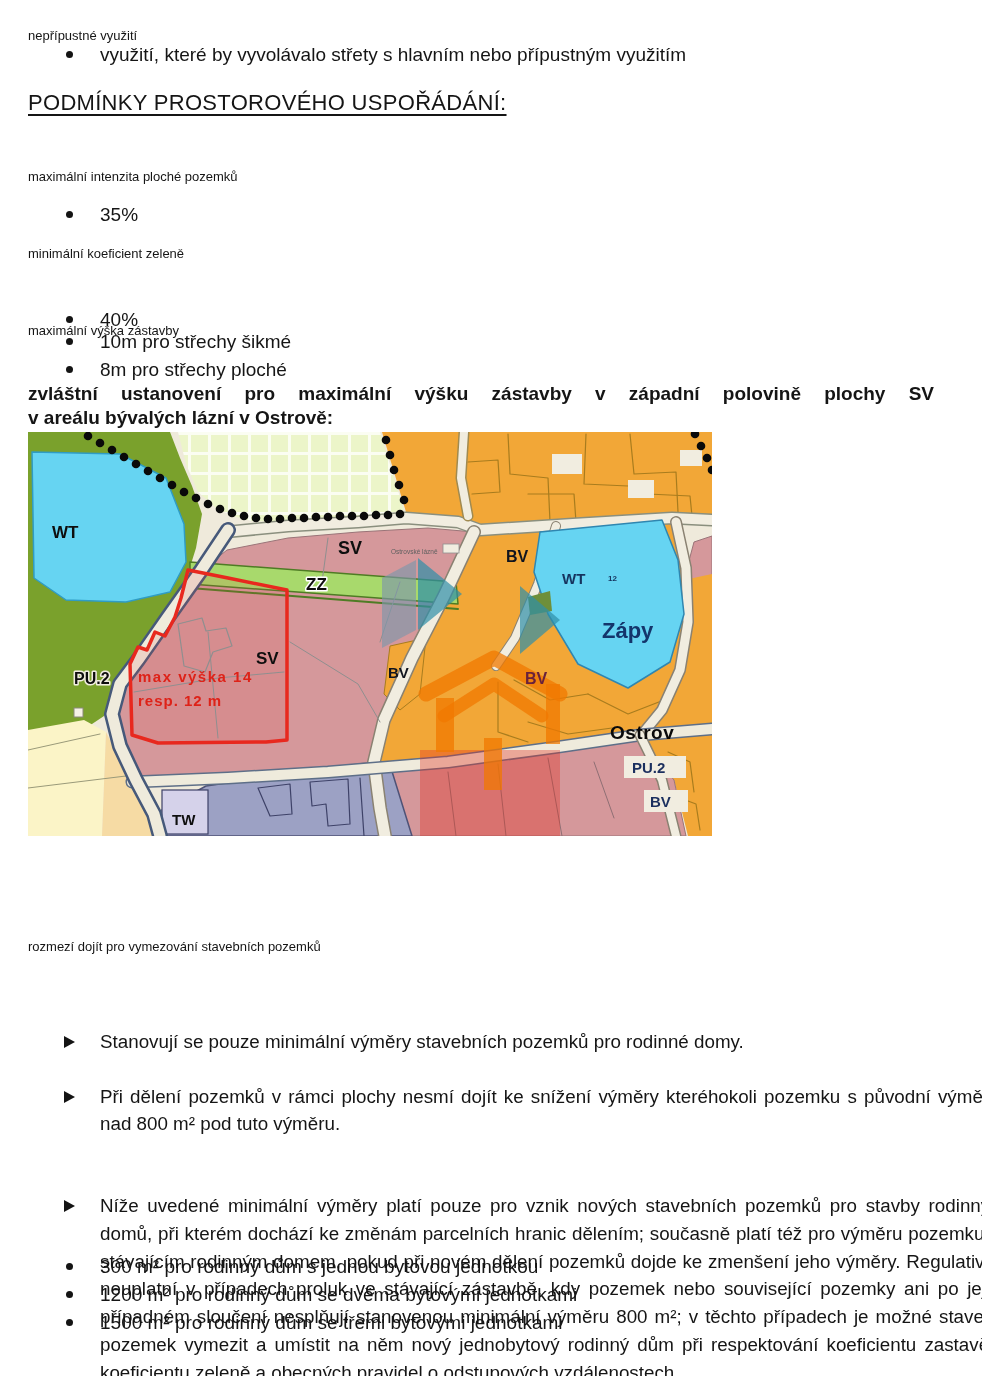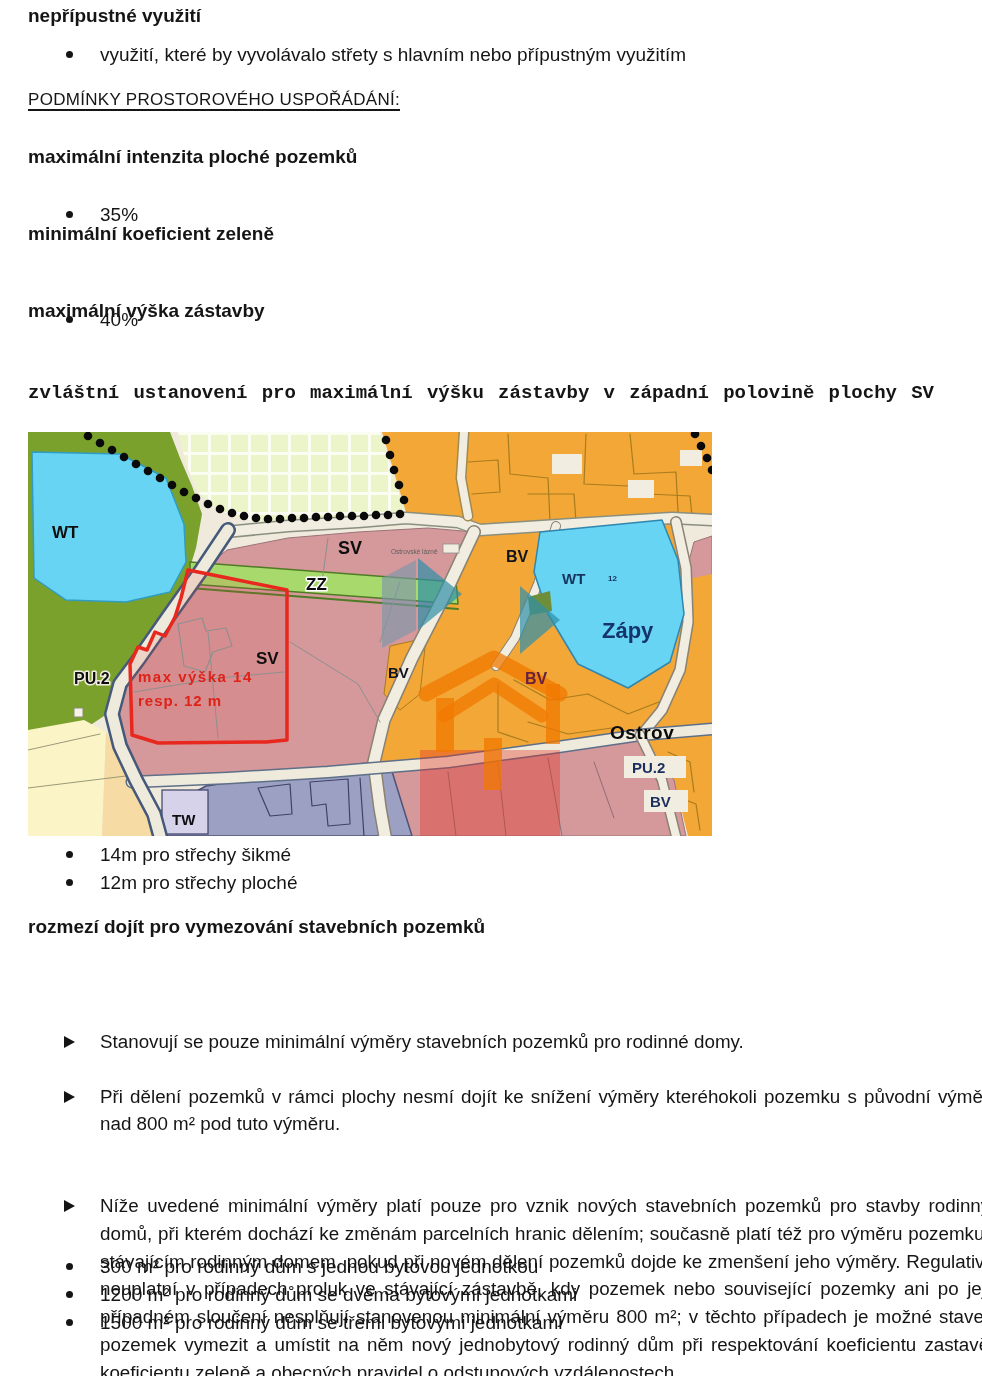--- a/index.html
+++ b/index.html
@@ -1,29 +1,29 @@
 <!DOCTYPE html>
 <html><head>
 <meta charset="utf-8">
 <style>
   html,body{margin:0;padding:0;background:#ffffff;}
   .page{
     position:relative;width:982px;height:1376px;background:#ffffff;
     font-family:"Liberation Sans","DejaVu Sans",sans-serif;color:#151515;overflow:hidden;
   }
   .abs{position:absolute;left:28px;right:48px;}
-  .title{font-size:19px;font-weight:700;line-height:24px;}
-  .caps{font-size:17px;font-weight:400;letter-spacing:.3px;text-decoration:underline;text-underline-offset:4px;text-decoration-thickness:1.5px;}
+  .title{font-size:13px;font-weight:400;line-height:24px;margin-top:20px;}
+  .caps{font-size:22px;font-weight:400;letter-spacing:.3px;text-decoration:underline;text-underline-offset:4px;text-decoration-thickness:1.5px;}
   .li{position:relative;padding-left:72px;font-size:19px;line-height:27.5px;}
   .li::before{content:'';position:absolute;left:38px;top:10px;width:7px;height:7px;border-radius:50%;background:#141414;}
   .arrow{position:relative;padding-left:72px;font-size:18.8px;line-height:27.5px;text-align:justify;}
   .arrow::before{content:'';position:absolute;left:36px;top:8px;width:0;height:0;
     border-left:11px solid #141414;border-top:6px solid transparent;border-bottom:6px solid transparent;}
   .boldpara{font-size:19px;font-weight:700;line-height:23.5px;text-align:justify;}
-  .boldpara .l1{text-align:justify;text-align-last:justify;font-family:Liberation Mono, monospace;}
+  .boldpara .l1{text-align:justify;text-align-last:justify;}
   .map-wrap{position:absolute;left:28px;top:432px;width:684px;height:404px;}
   .map-wrap svg{display:block;}
 </style>
 </head>
 <body>
 
 <div class="page">
 
   <div class="abs title" style="top:4px">nepřípustné využití</div>
 
@@ -31,23 +31,28 @@
 
   <div class="abs caps" style="top:90px">PODMÍNKY PROSTOROVÉHO USPOŘÁDÁNÍ:</div>
 
   <div class="abs title" style="top:145px">maximální intenzita ploché pozemků</div>
   <div class="abs li" style="top:173px">35%</div>
 
   <div class="abs title" style="top:222px">minimální koeficient zeleně</div>
   <div class="abs li" style="top:251px">40%</div>
 
   <div class="abs title" style="top:299px">maximální výška zástavby</div>
+  <div class="abs" style="top:328px">
+    <div class="li">10m pro střechy šikmé</div>
+    <div class="li">8m pro střechy ploché</div>
+  </div>
 
   <div class="abs boldpara" style="top:382px">
     <div class="l1">zvláštní ustanovení pro maximální výšku zástavby v západní polovině plochy SV</div>
+    <div>v areálu bývalých lázní v Ostrově:</div>
   </div>
 
   <div class="map-wrap">
     <svg id="map-svg" width="684" height="404" viewBox="0 0 684 404">
       <defs>
         <pattern id="grid" width="20" height="20" patternUnits="userSpaceOnUse">
           <rect width="20" height="20" fill="#ECF5C9"></rect>
           <rect width="20" height="3" fill="#FBFDF2"></rect>
           <rect width="3" height="20" fill="#FBFDF2"></rect>
         </pattern>
@@ -184,24 +189,20 @@
         <text x="110" y="274" font-size="15" fill="#DE2218" font-family="&quot;Liberation Sans&quot;,&quot;DejaVu Sans&quot;,sans-serif" font-weight="700" letter-spacing="1">resp. 12 m</text>
         <text x="360" y="246" font-size="15" fill="#10141E" font-family="&quot;Liberation Sans&quot;,&quot;DejaVu Sans&quot;,sans-serif" font-weight="700">BV</text>
         <text x="497" y="252" font-size="16" fill="#69223C" font-family="&quot;Liberation Sans&quot;,&quot;DejaVu Sans&quot;,sans-serif" font-weight="700">BV</text>
         <text x="582" y="307" font-size="19" fill="#0A0A0A" font-family="&quot;Liberation Sans&quot;,&quot;DejaVu Sans&quot;,sans-serif" font-weight="700" letter-spacing="0.5">Ostrov</text>
         <text x="604" y="341" font-size="15" fill="#1B2F5E" font-family="&quot;Liberation Sans&quot;,&quot;DejaVu Sans&quot;,sans-serif" font-weight="700">PU.2</text>
         <text x="622" y="375" font-size="15" fill="#1B2F5E" font-family="&quot;Liberation Sans&quot;,&quot;DejaVu Sans&quot;,sans-serif" font-weight="700">BV</text>
         <text x="144" y="393" font-size="15" fill="#0E0E0E" font-family="&quot;Liberation Sans&quot;,&quot;DejaVu Sans&quot;,sans-serif" font-weight="700">TW</text>
       </svg>
   </div>
 
-  <div class="abs" style="top:841px">
-    <div class="li">14m pro střechy šikmé</div>
-    <div class="li">12m pro střechy ploché</div>
-  </div>
 
   <div class="abs title" style="top:915px">rozmezí dojít pro vymezování stavebních pozemků</div>
 
   <div class="abs arrow" style="top:945px">Stanovují se pouze minimální výměry stavebních pozemků pro rodinné domy.</div>
   <div class="abs arrow" style="top:973px;line-height:27px">Při dělení pozemků v rámci plochy nesmí dojít ke snížení výměry kteréhokoli pozemku s původní výměrou nad 800 m² pod tuto výměru.</div>
   <div class="abs arrow" style="top:1028px;line-height:27.8px">Níže uvedené minimální výměry platí pouze pro vznik nových stavebních pozemků pro stavby rodinných domů, při kterém dochází ke změnám parcelních hranic dělením; současně platí též pro výměru pozemku se stávajícím rodinným domem, pokud při novém dělení pozemků dojde ke zmenšení jeho výměry. Regulativ se neuplatní v případech proluk ve stávající zástavbě, kdy pozemek nebo související pozemky ani po jejich případném sloučení nesplňují stanovenou minimální výměru 800 m²; v těchto případech je možné stavební pozemek vymezit a umístit na něm nový jednobytový rodinný dům při respektování koeficientu zastavění, koeficientu zeleně a obecných pravidel o odstupových vzdálenostech.</div>
 
   <div class="abs" style="top:1253px;line-height:28px">
     <div class="li" style="line-height:28px">300 m² pro rodinný dům s jednou bytovou jednotkou</div>
     <div class="li" style="line-height:28px">1200 m² pro rodinný dům se dvěma bytovými jednotkami</div>

